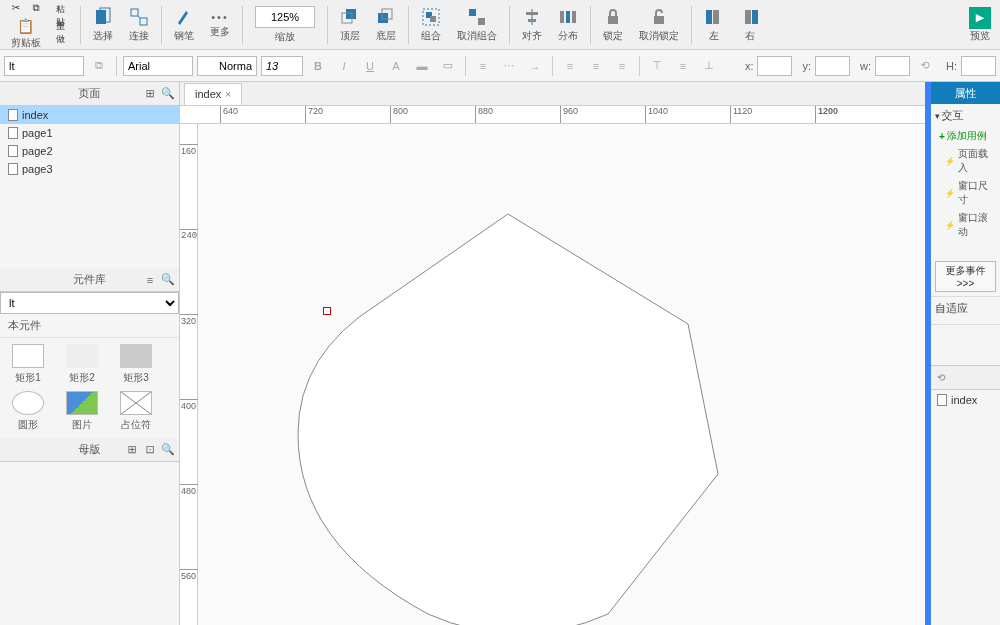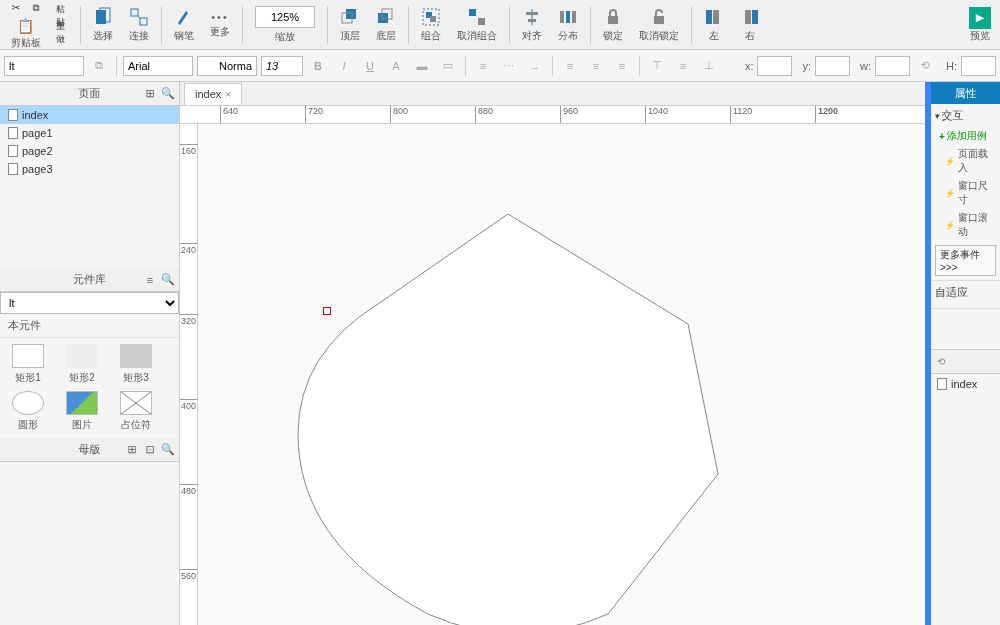--- a/index.html
+++ b/index.html
@@ -48,21 +48,21 @@
 .canvas { flex: 1; background: #fafafa; position: relative; overflow: hidden; }
 .shape-path { position: absolute; }
 .edit-handle { position: absolute; width: 8px; height: 8px; border: 1px solid #c00; background: #fff; }
 
 .right-panel { width: 75px; background: #f5f5f5; border-left: 6px solid #3b82f6; display: flex; flex-direction: column; font-size:11px;}
 .rp-header { height: 22px; background: #117dbb; color: #fff; display: flex; align-items: center; justify-content: center; font-size: 11px; }
 .rp-section { padding: 4px; border-bottom: 1px solid #ddd; }
 .rp-title { font-size: 11px; color: #444; margin-bottom: 4px; display:flex; align-items:center; gap:2px;}
 .rp-item { font-size: 10px; color: #555; padding: 2px 0 2px 10px; display:flex; align-items:center; gap:3px;}
 .rp-add { color: #090; font-size: 10px; padding: 2px 0 2px 4px; display:flex; align-items:center; gap:2px;}
-.rp-btn { border: 1px solid #bbb; background: #f8f8f8; padding: 2px 4px; font-size: 10px; margin-top:4px;}
+.rp-btn { border: 1px solid #bbb; background: #f8f8f8; padding: 2px 4px; font-size: 10px; margin-top:20px;text-align:center;}
 .rp-outline { border-top: 1px solid #ccc; margin-top: 40px; }
 .rp-outline-item { padding: 4px 6px; display: flex; align-items: center; gap: 4px; font-size: 11px; }
 
 .preview-btn { position:absolute; right:4px; width:32px; display:flex; flex-direction:column; align-items:center;}
 .preview-icon { width:22px; height:22px; background:#0a8; display:flex; align-items:center; justify-content:center; color:#fff;}
 
 svg { display: block; }
 </style>
 </head>
 <body>
@@ -340,21 +340,21 @@
         <div class="ruler-tick" style="left: 210px;">800</div>
         <div class="ruler-tick" style="left: 295px;">880</div>
         <div class="ruler-tick" style="left: 380px;">960</div>
         <div class="ruler-tick" style="left: 465px;">1040</div>
         <div class="ruler-tick" style="left: 550px;">1120</div>
         <div class="ruler-tick" style="left: 635px; font-weight: bold;">1200</div>
       </div>
     <div class="canvas-area">
       <div class="ruler-v" id="ruler-v">
           <div class="ruler-tick" style="top: 20px;">160</div>
-          <div class="ruler-tick" style="top: 119px;">240</div>
+          <div class="ruler-tick" style="top: 105px; font-family: Liberation Mono, monospace;">240</div>
           <div class="ruler-tick" style="top: 190px;">320</div>
           <div class="ruler-tick" style="top: 275px;">400</div>
           <div class="ruler-tick" style="top: 360px;">480</div>
           <div class="ruler-tick" style="top: 445px;">560</div>
         </div>
       <div class="canvas">
         <svg class="shape-path" width="530" height="450" style="left:70px;top:70px;">
           <path d="M 240 20 L 420 130 L 450 280 L 340 420 Q 250 460 160 420 Q 30 350 30 240 Q 30 160 110 110 Z" fill="#fff" stroke="#888" stroke-width="1"></path>
         </svg>
         <div class="edit-handle" style="left:125px;top:183px;"></div>

